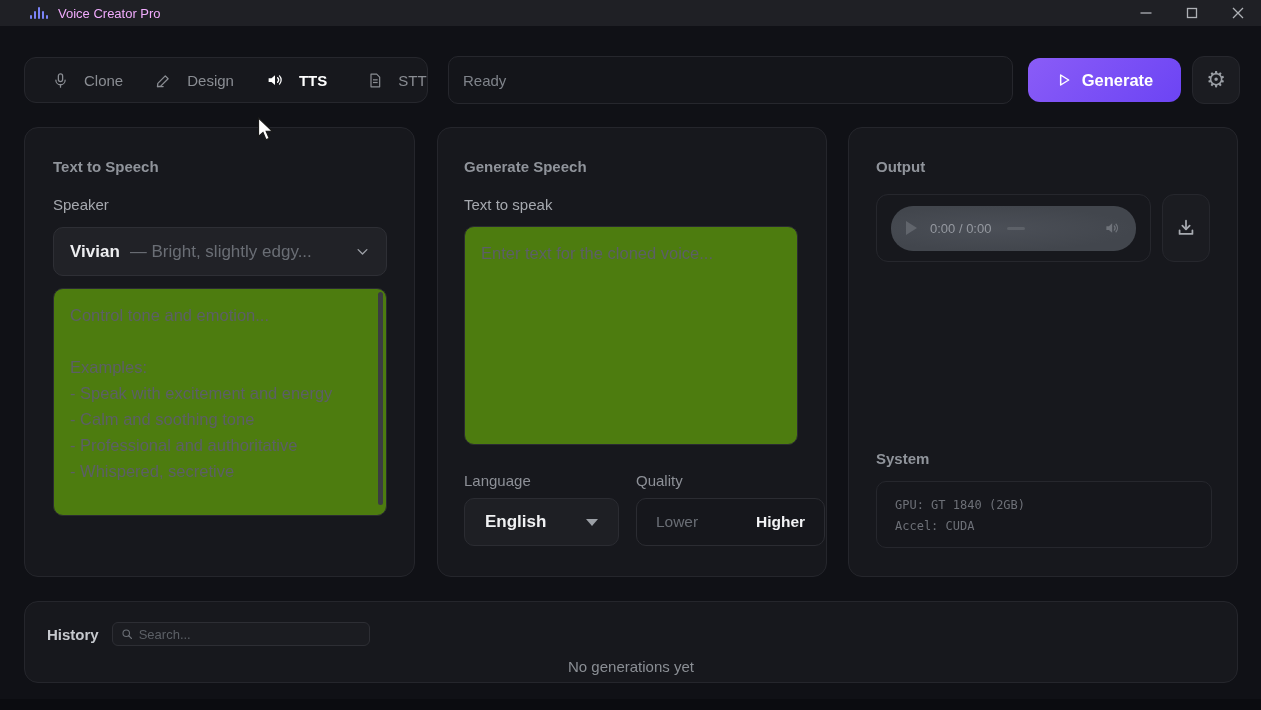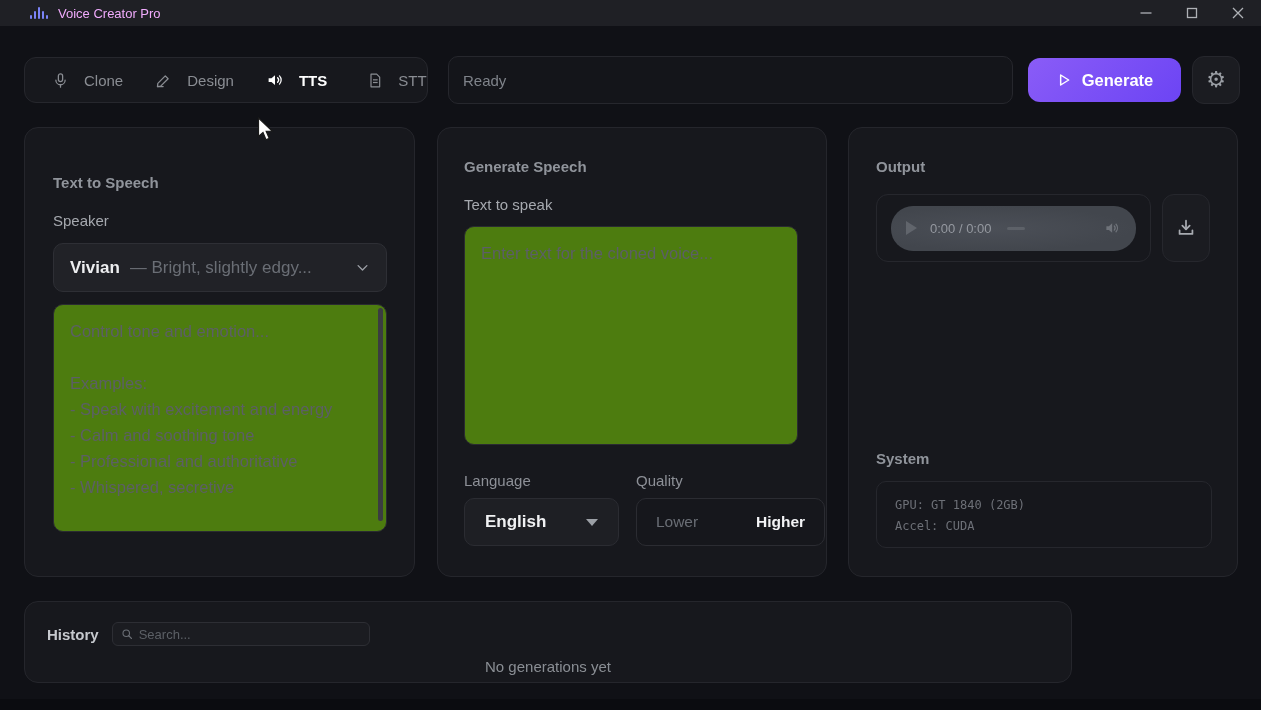--- a/index.html
+++ b/index.html
@@ -49,21 +49,21 @@
     position:absolute; left:1192px; top:56px; width:48px; height:48px;
     background:#1b1c21; border:1px solid #26272d; border-radius:12px;
     display:flex; align-items:center; justify-content:center;
     color:#9a9ea4; font-size:22px; cursor:pointer;
   }
   
   .panel {
     position:absolute; top:127px; height:450px;
     background:#17181d; border:1px solid #25262c; border-radius:14px;
   }
-  .panel-left  { left:24px;  width:391px; padding:16px 27px 0 28px; }
+  .panel-left  { left:24px;  width:391px; padding:0 27px 0 28px; }
   .panel-mid   { left:437px; width:390px; padding:0 28px 0 26px; }
   .panel-right { left:848px; width:390px; padding:0 27px; }
   .panel h2 { margin-top:30px; font-size:15px; font-weight:700; color:#90949b; }
   .field-label { margin-top:21px; font-size:15px; color:#a6a9af; }
   .field-label .optional { color:#7c7f86; }
   
   .speaker-select {
     margin-top:14px; height:49px; background:#212227; border:1px solid #2e2f35;
     border-radius:10px; display:flex; align-items:center; padding:0 16px; cursor:pointer;
   }
@@ -119,21 +119,21 @@
   }
   .system-heading { position:absolute; left:27px; top:322px; font-size:15px; font-weight:700; color:#90949b; }
   .system-box {
     position:absolute; left:27px; top:353px; width:336px; height:67px;
     border:1px solid #26272d; border-radius:10px; background:#16171c;
     padding:13px 0 0 18px;
   }
   .system-box div { font-family:"DejaVu Sans Mono", monospace; font-size:12px; color:#6d7077; line-height:21px; white-space:pre; }
   
   .history-panel {
-    position:absolute; left:24px; top:601px; width:1048px; height:82px;
+    position:absolute; left:24px; top:601px; width:1214px; height:82px;
     background:#17181d; border:1px solid #25262c; border-radius:14px;
   }
   .history-head { position:absolute; left:22px; top:20px; display:flex; align-items:center; gap:13px; }
   .history-title { font-size:15px; font-weight:700; color:#c6c9ce; }
   .search-box {
     width:258px; height:24px; background:#1b1c21; border:1px solid #2d2e34; border-radius:6px;
     display:flex; align-items:center; padding:0 8px; gap:6px;
   }
   .search-box input {
     flex:1; background:transparent; border:none; outline:none;

